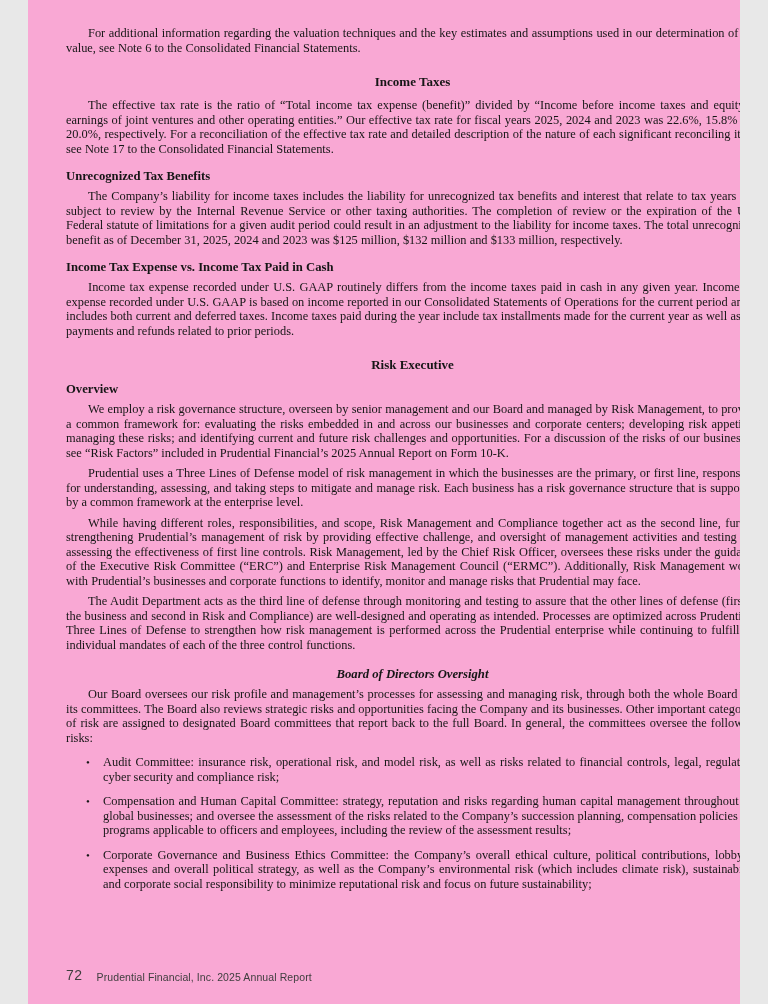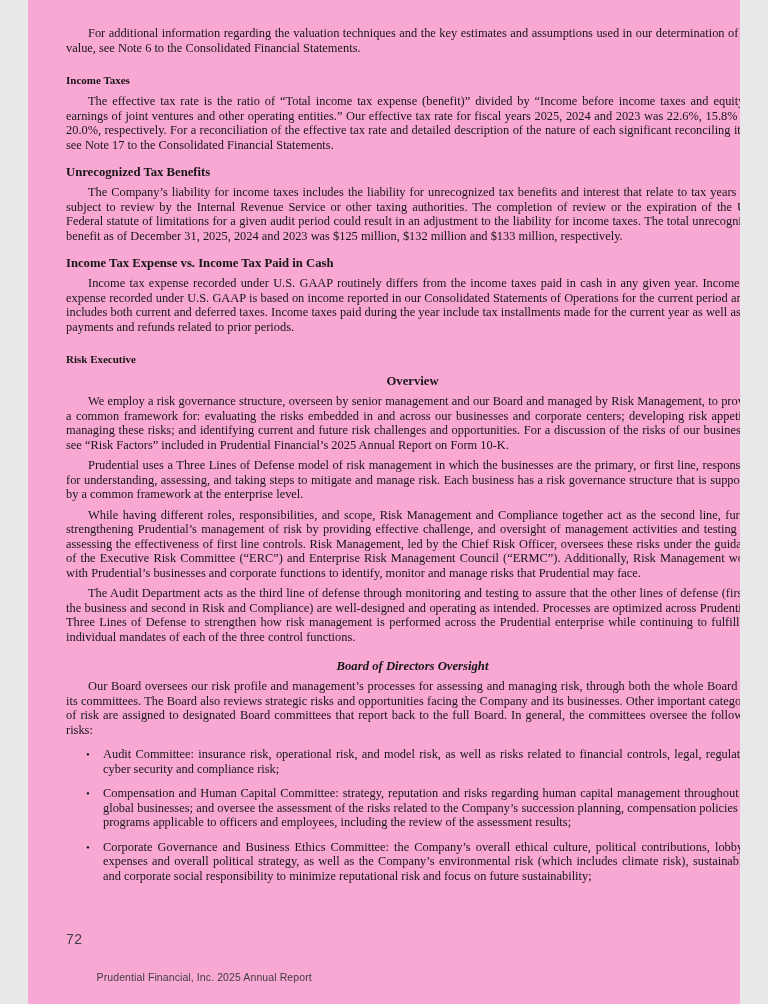--- a/index.html
+++ b/index.html
@@ -20,23 +20,23 @@
     width: 693px;
   }
   .par {
     font-size: 12.4px;
     line-height: 14.5px;
     text-align: justify;
     text-indent: 22px;
     margin: 0 0 6px 0;
   }
   .h-center {
-    font-size: 11px;
+    font-size: 13px;
     font-weight: bold;
-    text-align: left;
+    text-align: center;
     margin: 19px 0 8px 0;
   }
   .h-left {
     font-size: 12.7px;
     font-weight: bold;
     margin: 13px 0 5px 0;
   }
   .h-italic {
     font-style: italic;
     margin-top: 15px;
@@ -57,21 +57,21 @@
     flex: 1;
     font-size: 12.4px;
     line-height: 14.5px;
     text-align: justify;
   }
   .footer {
     position: absolute;
     left: 38px;
     top: 931px;
     display: flex;
-    align-items: flex-start;
+    align-items: flex-end;
     gap: 14px;
     font-family: "Liberation Sans", sans-serif;
     color: #3e3e3e;
   }
   .footer-num { font-size: 14px; letter-spacing: 0.5px; }
   .footer-title { font-size: 10.5px; letter-spacing: 0.1px; margin-top: 40px; }
 </style>
 </head>
 <body>
 
@@ -84,21 +84,21 @@
     <p class="par">The effective tax rate is the ratio of “Total income tax expense (benefit)” divided by “Income before income taxes and equity in earnings of joint ventures and other operating entities.” Our effective tax rate for fiscal years 2025, 2024 and 2023 was 22.6%, 15.8% and 20.0%, respectively. For a reconciliation of the effective tax rate and detailed description of the nature of each significant reconciling item, see Note 17 to the Consolidated Financial Statements.</p>
 
     <h3 class="h-left">Unrecognized Tax Benefits</h3>
     <p class="par">The Company’s liability for income taxes includes the liability for unrecognized tax benefits and interest that relate to tax years still subject to review by the Internal Revenue Service or other taxing authorities. The completion of review or the expiration of the U.S. Federal statute of limitations for a given audit period could result in an adjustment to the liability for income taxes. The total unrecognized benefit as of December 31, 2025, 2024 and 2023 was $125 million, $132 million and $133 million, respectively.</p>
 
     <h3 class="h-left">Income Tax Expense vs. Income Tax Paid in Cash</h3>
     <p class="par">Income tax expense recorded under U.S. GAAP routinely differs from the income taxes paid in cash in any given year. Income tax expense recorded under U.S. GAAP is based on income reported in our Consolidated Statements of Operations for the current period and it includes both current and deferred taxes. Income taxes paid during the year include tax installments made for the current year as well as tax payments and refunds related to prior periods.</p>
 
     <h2 class="h-center">Risk Executive</h2>
 
-    <h3 class="h-left" style="margin-top:9px;text-align:center;">Overview</h3>
+    <h3 class="h-left" style="margin-top:9px;">Overview</h3>
     <p class="par">We employ a risk governance structure, overseen by senior management and our Board and managed by Risk Management, to provide a common framework for: evaluating the risks embedded in and across our businesses and corporate centers; developing risk appetites; managing these risks; and identifying current and future risk challenges and opportunities. For a discussion of the risks of our businesses, see “Risk Factors” included in Prudential Financial’s 2025 Annual Report on Form 10-K.</p>
 
     <p class="par">Prudential uses a Three Lines of Defense model of risk management in which the businesses are the primary, or first line, responsible for understanding, assessing, and taking steps to mitigate and manage risk. Each business has a risk governance structure that is supported by a common framework at the enterprise level.</p>
     <p class="par">While having different roles, responsibilities, and scope, Risk Management and Compliance together act as the second line, further strengthening Prudential’s management of risk by providing effective challenge, and oversight of management activities and testing and assessing the effectiveness of first line controls. Risk Management, led by the Chief Risk Officer, oversees these risks under the guidance of the Executive Risk Committee (“ERC”) and Enterprise Risk Management Council (“ERMC”). Additionally, Risk Management works with Prudential’s businesses and corporate functions to identify, monitor and manage risks that Prudential may face.</p>
     <p class="par">The Audit Department acts as the third line of defense through monitoring and testing to assure that the other lines of defense (first in the business and second in Risk and Compliance) are well-designed and operating as intended. Processes are optimized across Prudential’s Three Lines of Defense to strengthen how risk management is performed across the Prudential enterprise while continuing to fulfill the individual mandates of each of the three control functions.</p>
 
     <h3 class="h-left h-italic">Board of Directors Oversight</h3>
     <p class="par">Our Board oversees our risk profile and management’s processes for assessing and managing risk, through both the whole Board and its committees. The Board also reviews strategic risks and opportunities facing the Company and its businesses. Other important categories of risk are assigned to designated Board committees that report back to the full Board. In general, the committees oversee the following risks:</p>
 
     <div class="bullet-list">

